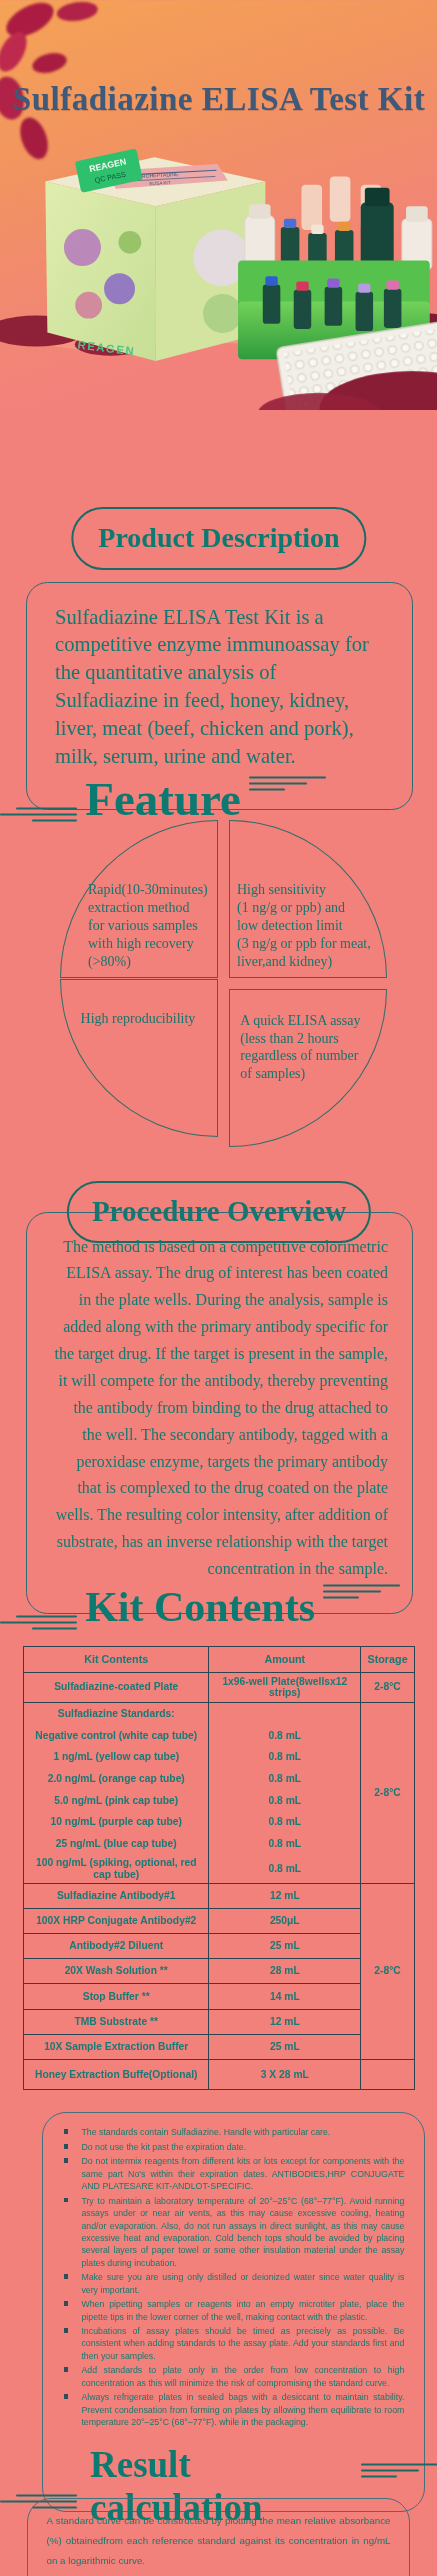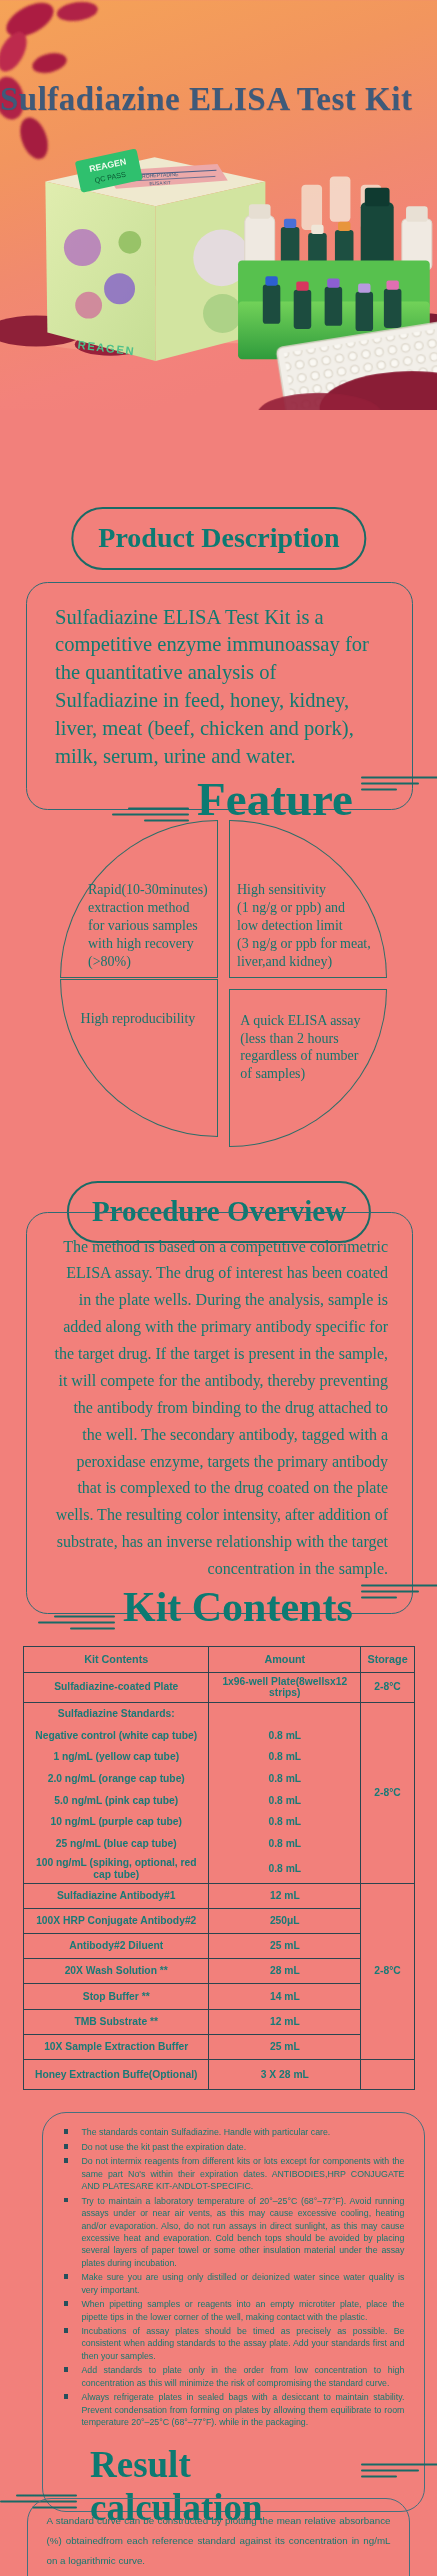--- a/index.html
+++ b/index.html
@@ -1,32 +1,32 @@
 <!DOCTYPE html>
 <html style="font-size:8.2px"><head>
 <meta charset="utf-8">
 <style>
   html,body{margin:0;padding:0;background:#888;}
   .page{position:relative;width:438px;height:3166px;margin:0 auto;background:#f2807b;overflow:hidden;
         font-family:"Liberation Serif",serif;}
   
   .hero{position:absolute;top:0;left:0;width:438px;height:410px;}
   .hero svg{display:block}
-  .hero-title{position:absolute;top:81px;left:0;width:100%;
+  .hero-title{position:absolute;top:81px;left:0;width:100%;text-align:center;
       font:700 33px/1.1 "Liberation Serif",serif;color:#3e5a7a;letter-spacing:0.5px;
       text-shadow:0.5px 0.5px 0 rgba(120,60,60,.25);}
   
   .stadium{position:absolute;left:50%;transform:translateX(-50%);border:2.1px solid #1a6b66;
       border-radius:46px;color:#0d7a72;font-weight:700;font-family:"Liberation Serif",serif;
       white-space:nowrap;text-align:center;background:transparent;}
   .st-pd{top:507px;font-size:28px;padding:13.4px 25px;}
   .st-po{top:1181px;font-size:29px;padding:12.4px 23px;}
   .st-warn{top:2043px;font-size:25px;padding:13.4px 20.6px;}
   
-  .line-head{position:absolute;left:0;width:100%;display:flex;justify-content:flex-end;align-items:center;
+  .line-head{position:absolute;left:0;width:100%;display:flex;justify-content:flex-start;align-items:center;
       gap:8.2px;color:#0d7a72;font-weight:700;font-family:"Liberation Serif",serif;}
   .lh-feature{top:772px;font-size:47px;}
   .lh-kit{top:1583px;font-size:42px;}
   .lh-result{top:2443px;font-size:37px;gap:13px;}
   .deco{display:flex;flex-direction:column;gap:3.6px;}
   .deco i{display:block;height:2.1px;background:#186a66;border-radius:1px;}
   .deco-l{align-items:flex-end;transform:translateY(15.5px);}
   .deco-l i:nth-child(1){width:61px}.deco-l i:nth-child(2){width:77px}.deco-l i:nth-child(3){width:45px}
   .deco-r{align-items:flex-start;transform:translateY(-15.5px);}
   .deco-r i:nth-child(1){width:77px}.deco-r i:nth-child(2){width:58px}.deco-r i:nth-child(3){width:36px}

